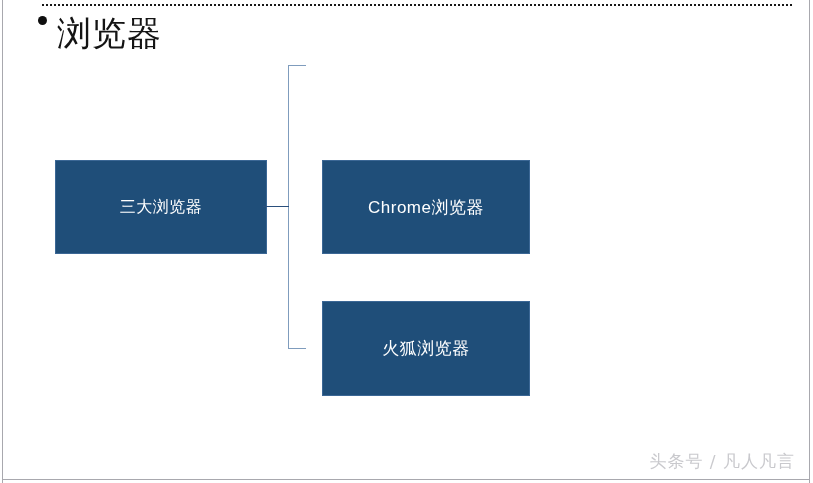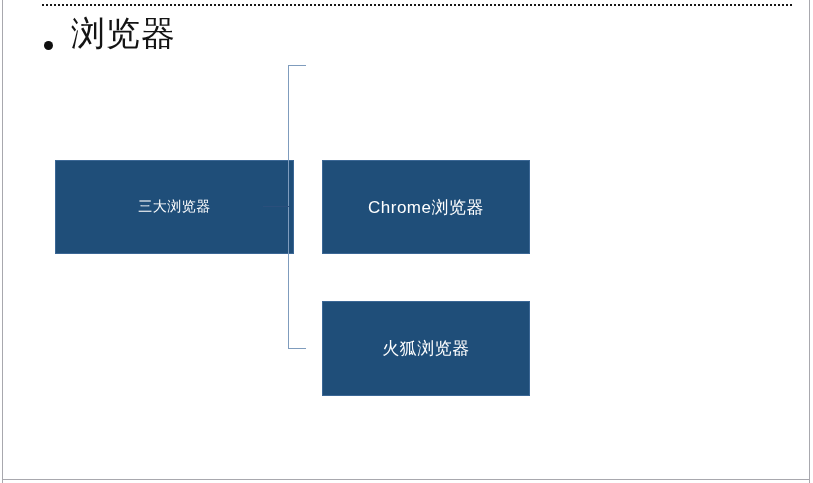--- a/index.html
+++ b/index.html
@@ -40,24 +40,24 @@
   .dotted-rule {
     position: absolute;
     left: 42px; top: 4px;
     width: 750px; height: 0;
     border-top: 2px dotted #171717;
   }
 
   
   .heading {
     position: absolute;
-    left: 44px; top: 16px;
+    left: 38px; top: 16px;
     display: flex;
-    align-items: flex-end;
-    gap: 18px;
+    align-items: flex-start;
+    gap: 10px;
   }
   .heading-bullet {
     width: 9px; height: 9px;
     border-radius: 50%;
     background: #0f0f0f;
     flex: 0 0 auto;
   }
   .heading-text {
     font-family: "DejaVu Serif", "Liberation Serif", serif;
     font-size: 34px;
@@ -74,21 +74,21 @@
     background: #1f4e79;
     border: 1px solid #3b6795;
     display: flex;
     align-items: center;
     justify-content: center;
     color: #ffffff;
     font-size: 17px;
     letter-spacing: 0.5px;
     text-align: center;
   }
-  .node-root  { left: 55px;  top: 160px; width: 239px; height: 94px; font-size: 14px; }
+  .node-root  { left: 55px;  top: 160px; width: 212px; height: 94px; font-size: 16px; }
   .node-ie    { left: 322px; top: 17px;  width: 208px; height: 96px; }
   .node-chrome{ left: 322px; top: 160px; width: 208px; height: 94px; }
   .node-fire  { left: 322px; top: 301px; width: 208px; height: 95px; }
 
   
   .bracket-spine {
     position: absolute;
     left: 288px; top: 65px;
     width: 1px; height: 284px;
     background: #7f9cbd;
@@ -139,14 +139,15 @@
 
 
   <div class="node node-chrome">
     <span>Chrome浏览器</span>
   </div>
 
   <div class="node node-fire">
     <span>火狐浏览器</span>
   </div>
 
+  <div class="watermark">头条号 / 凡人凡言</div>
 
 </div>
 
 </body></html>

